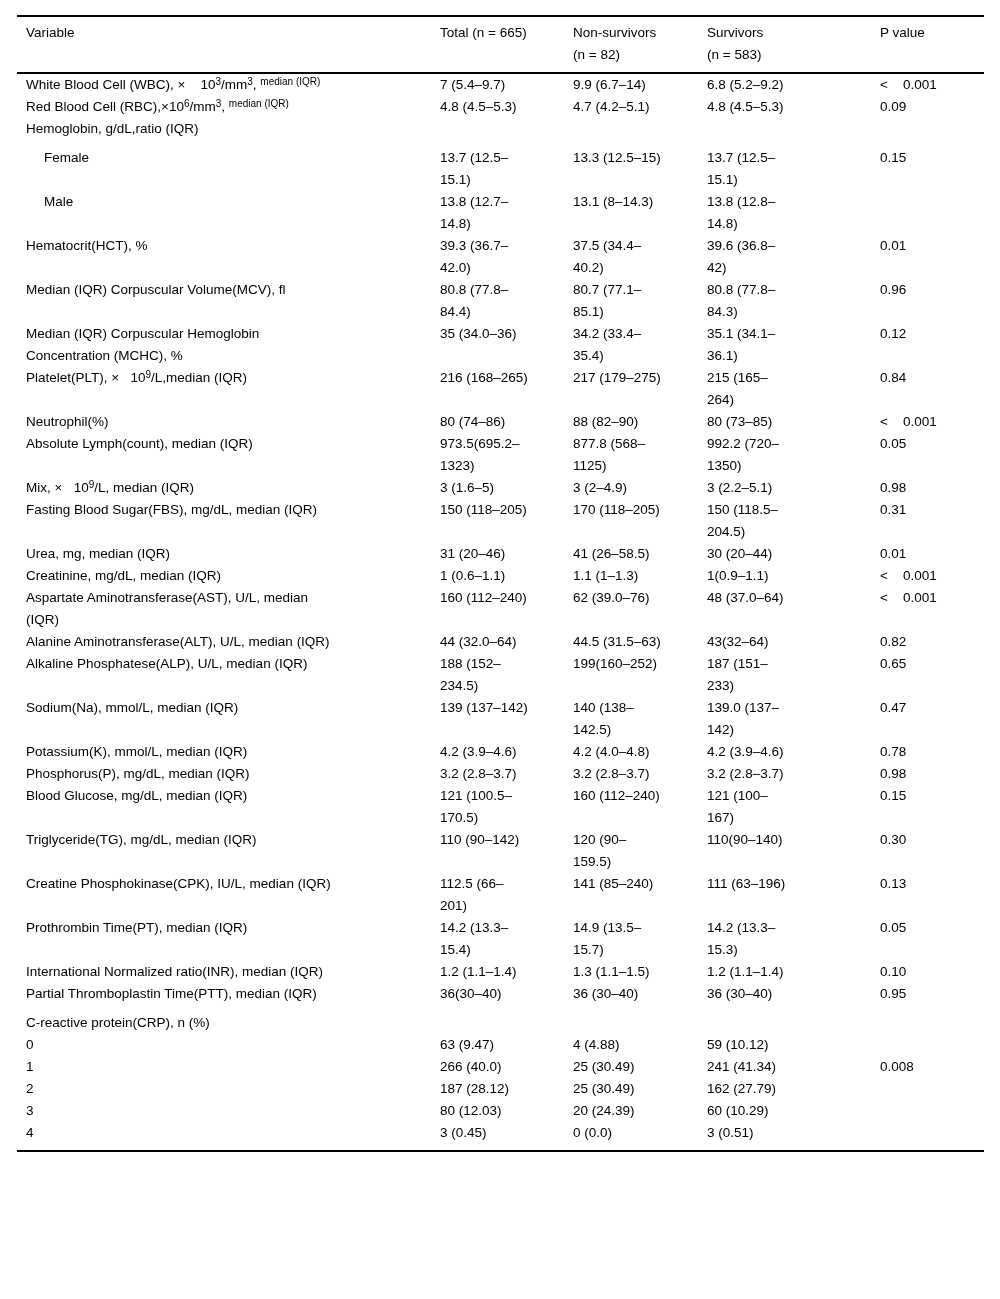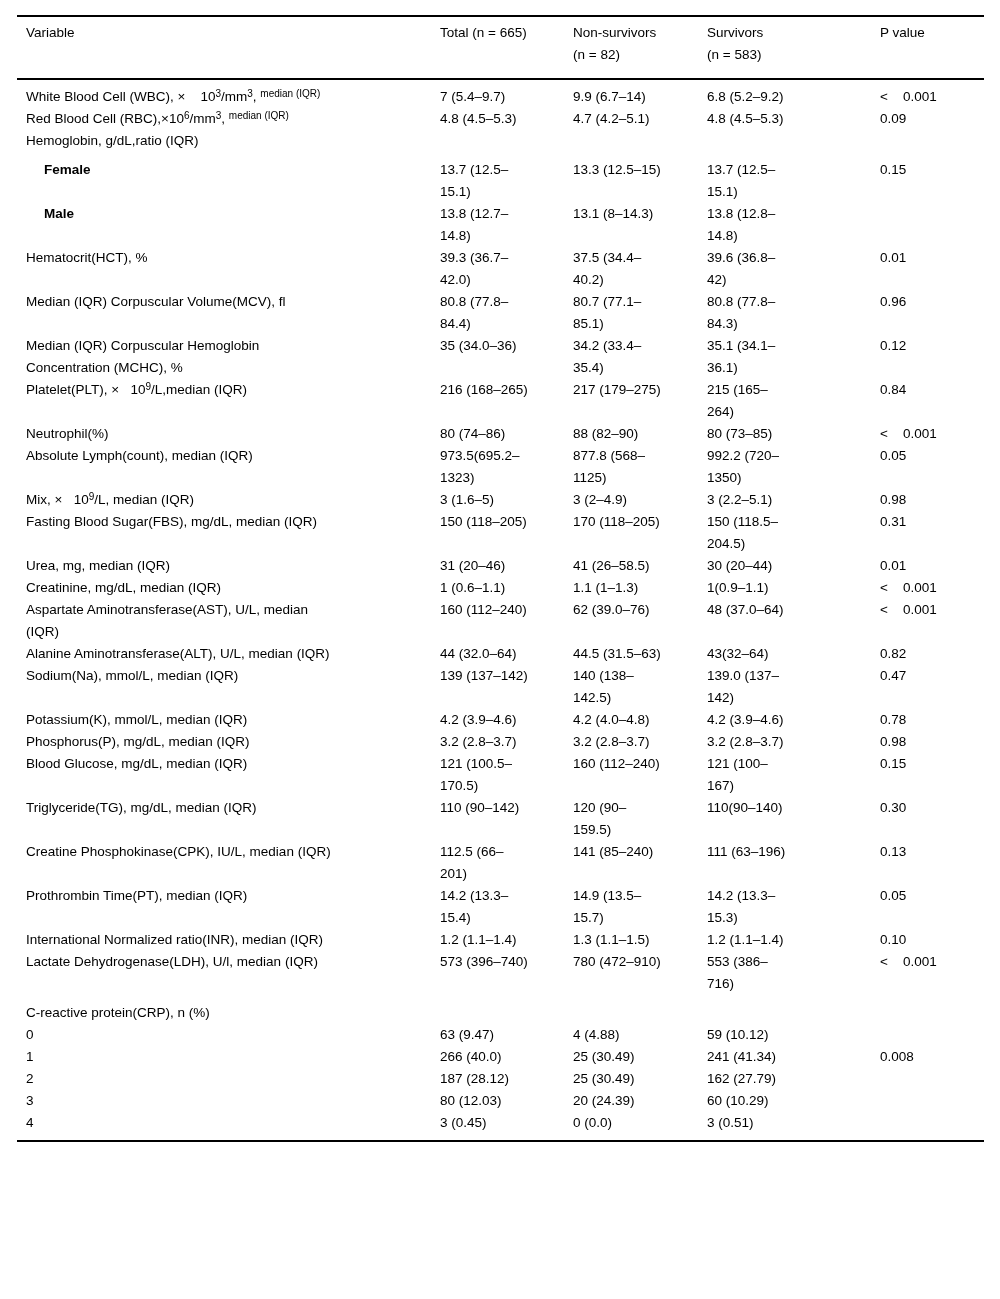--- a/index.html
+++ b/index.html
@@ -31,24 +31,24 @@
   thead tr { border-bottom: 2px solid #000; }
   th, td {
     font-size: 13.5px;
     font-weight: normal;
     line-height: 22px;
     text-align: left;
     vertical-align: top;
     white-space: pre-line;
     padding: 0;
   }
-  th { padding-top: 5px; padding-bottom: 12px; }
+  th { padding-top: 5px; padding-bottom: 6px; }
   th.variable, td.variable { padding-left: 9px; }
-  td.indent { padding-left: 27px; font-weight: bold; }
-  tbody tr:first-child td { padding-top: 6px; }
+  td.indent { padding-left: 27px; }
+  tbody tr:first-child td { }
   tbody tr.gap-above td { padding-top: 7px; }
   tbody tr.last-row td { padding-bottom: 6px; }
   sup {
     font-size: 10px;
     line-height: 0;
     vertical-align: baseline;
     position: relative;
     top: -4.5px;
   }
 </style>
@@ -208,20 +208,29 @@
           <td>&lt;&nbsp;&nbsp;&nbsp;&nbsp;0.001</td>
         </tr>
         <tr>
           <td class="variable">Alanine Aminotransferase(ALT), U/L, median (IQR)</td>
           <td>44 (32.0–64)</td>
           <td>44.5 (31.5–63)</td>
           <td>43(32–64)</td>
           <td>0.82</td>
         </tr>
         <tr>
+          <td class="variable">Alkaline Phosphatese(ALP), U/L, median (IQR)</td>
+          <td>188 (152–
+234.5)</td>
+          <td>199(160–252)</td>
+          <td>187 (151–
+233)</td>
+          <td>0.65</td>
+        </tr>
+        <tr>
           <td class="variable">Sodium(Na), mmol/L, median (IQR)</td>
           <td>139 (137–142)</td>
           <td>140 (138–
 142.5)</td>
           <td>139.0 (137–
 142)</td>
           <td>0.47</td>
         </tr>
         <tr>
           <td class="variable">Potassium(K), mmol/L, median (IQR)</td>
@@ -273,26 +282,25 @@
           <td>0.05</td>
         </tr>
         <tr>
           <td class="variable">International Normalized ratio(INR), median (IQR)</td>
           <td>1.2 (1.1–1.4)</td>
           <td>1.3 (1.1–1.5)</td>
           <td>1.2 (1.1–1.4)</td>
           <td>0.10</td>
         </tr>
         <tr>
-          <td class="variable">Lactate Dehydrogenase(LDH), U/l, median (IQR)</td>
-          <td>573 (396–740)</td>
-          <td>780 (472–910)</td>
-          <td>553 (386–
-716)</td>
-          <td>&lt;&nbsp;&nbsp;&nbsp;&nbsp;0.001</td>
+          <td class="variable">Partial Thromboplastin Time(PTT), median (IQR)</td>
+          <td>36(30–40)</td>
+          <td>36 (30–40)</td>
+          <td>36 (30–40)</td>
+          <td>0.95</td>
         </tr>
         <tr class="gap-above">
           <td class="variable">C-reactive protein(CRP), n (%)</td>
           <td></td>
           <td></td>
           <td></td>
           <td></td>
         </tr>
         <tr>
           <td class="variable">0</td>

